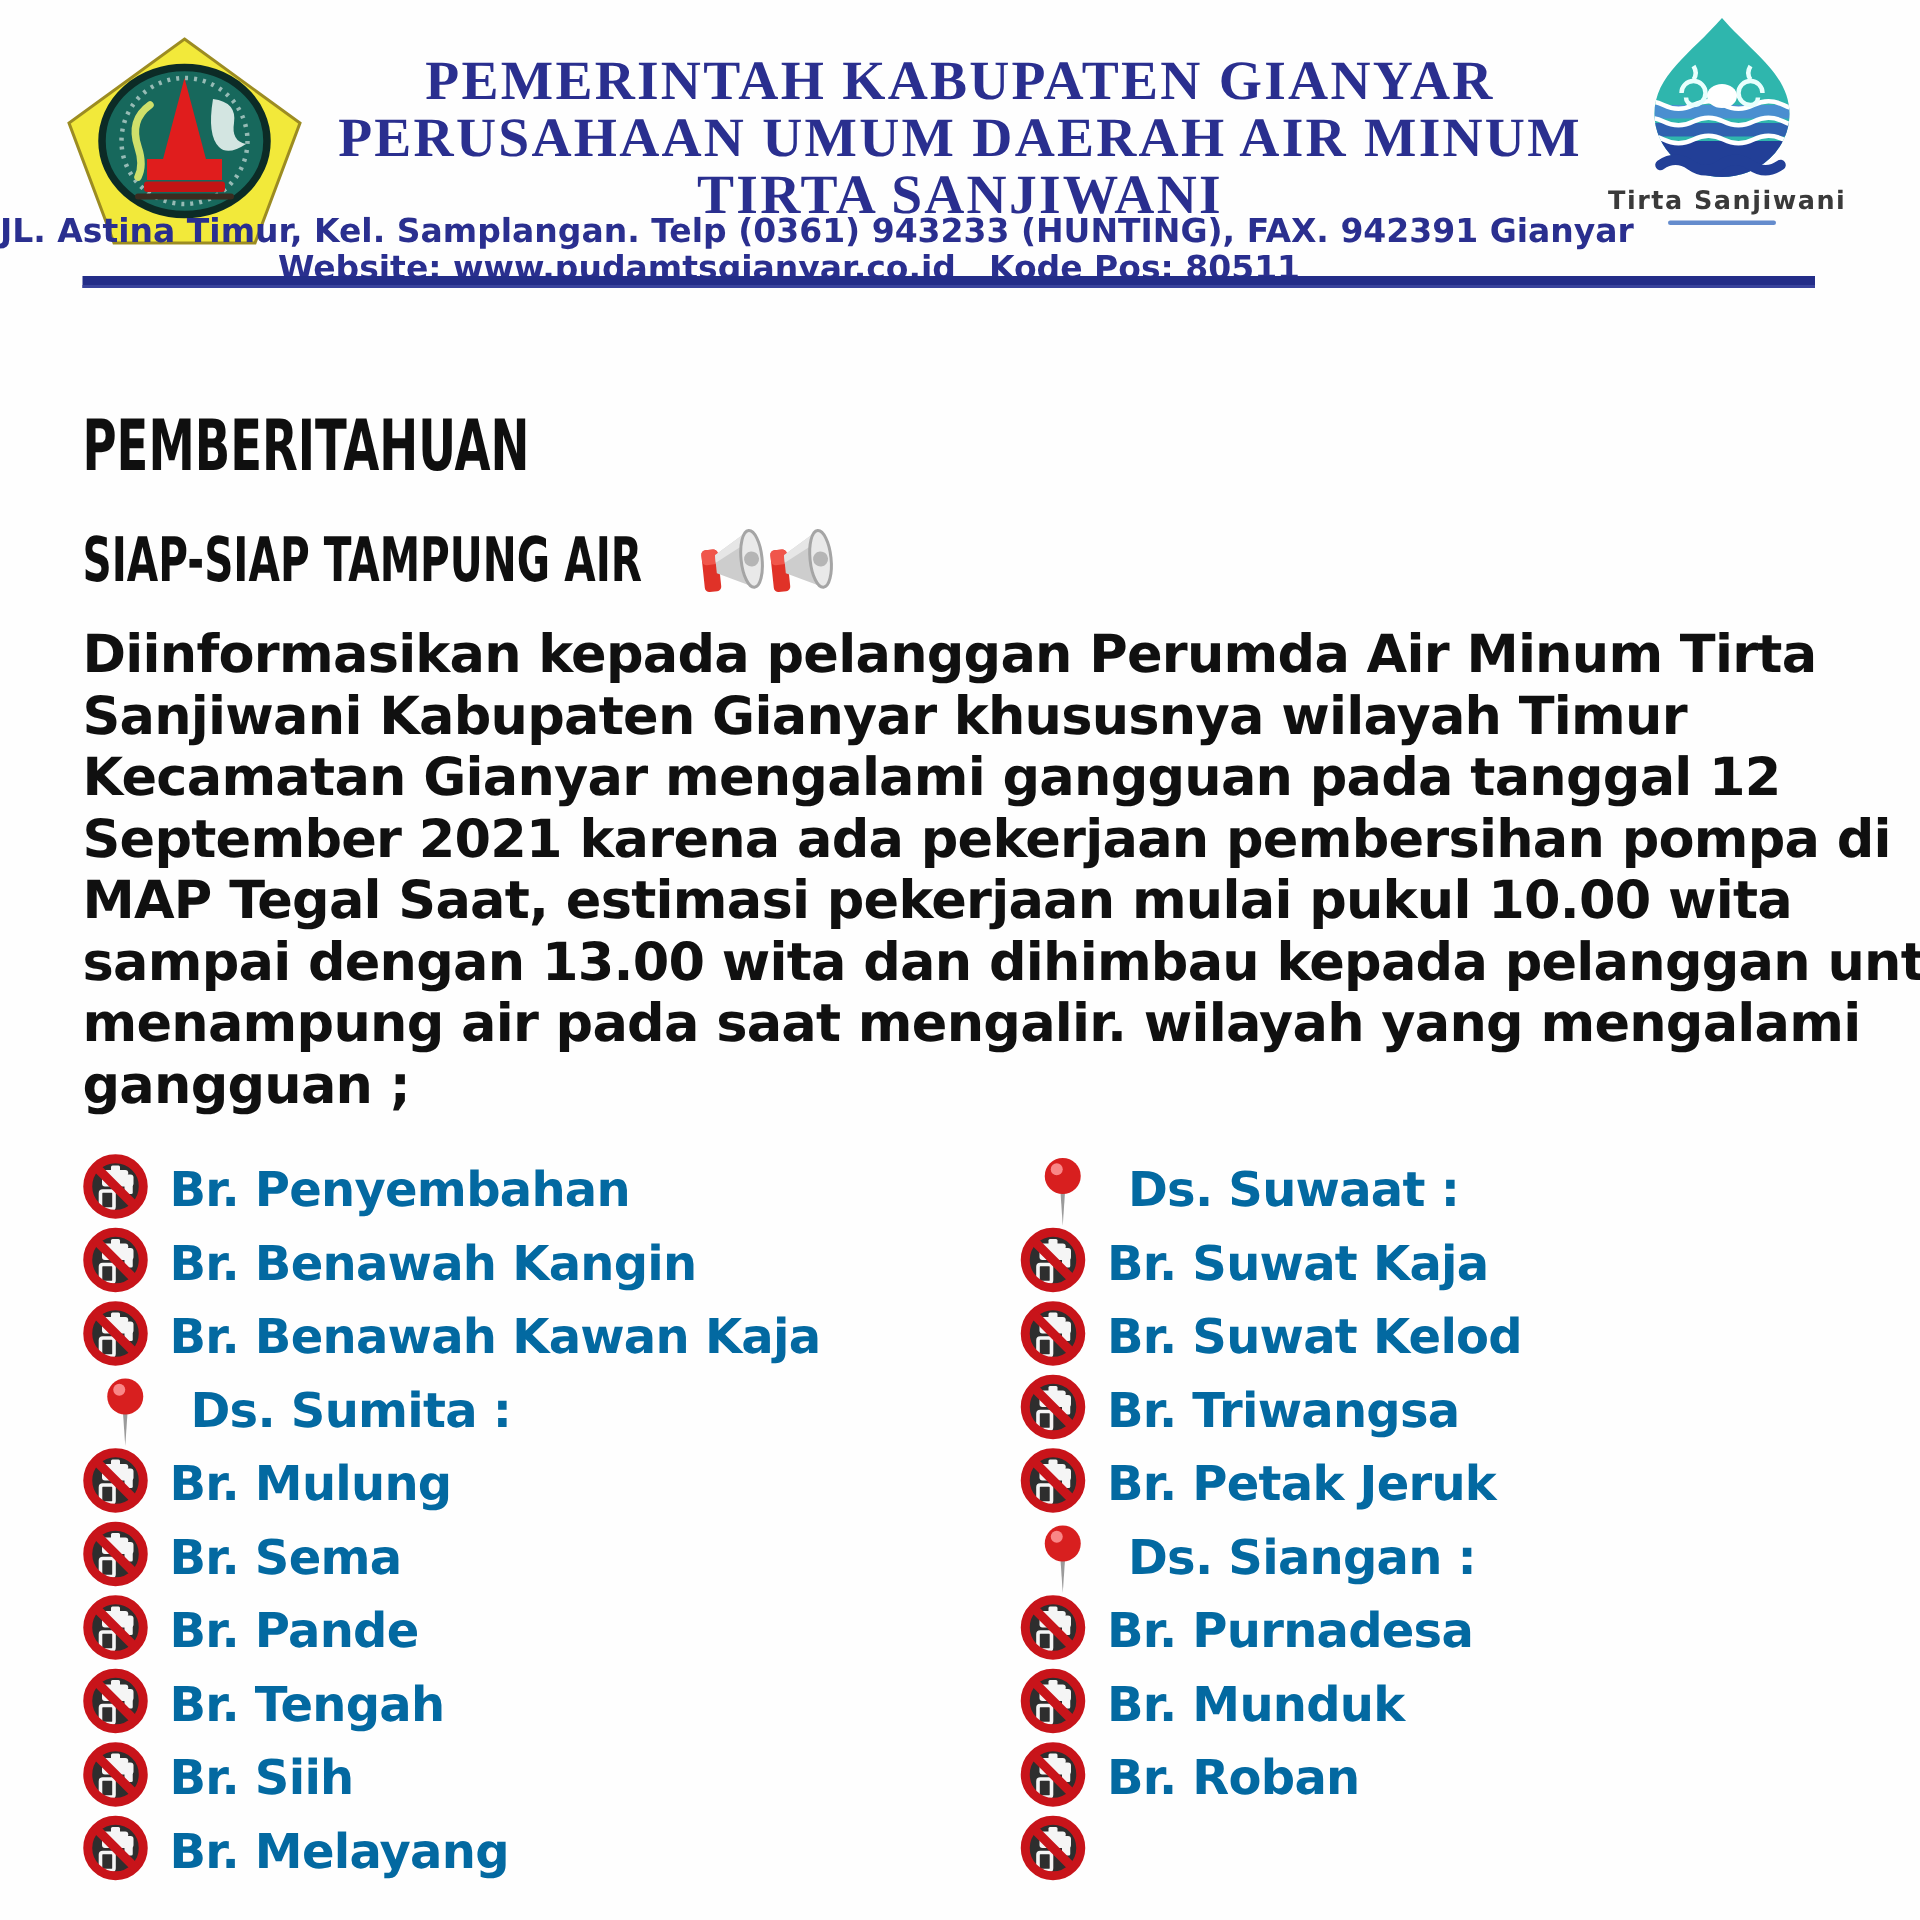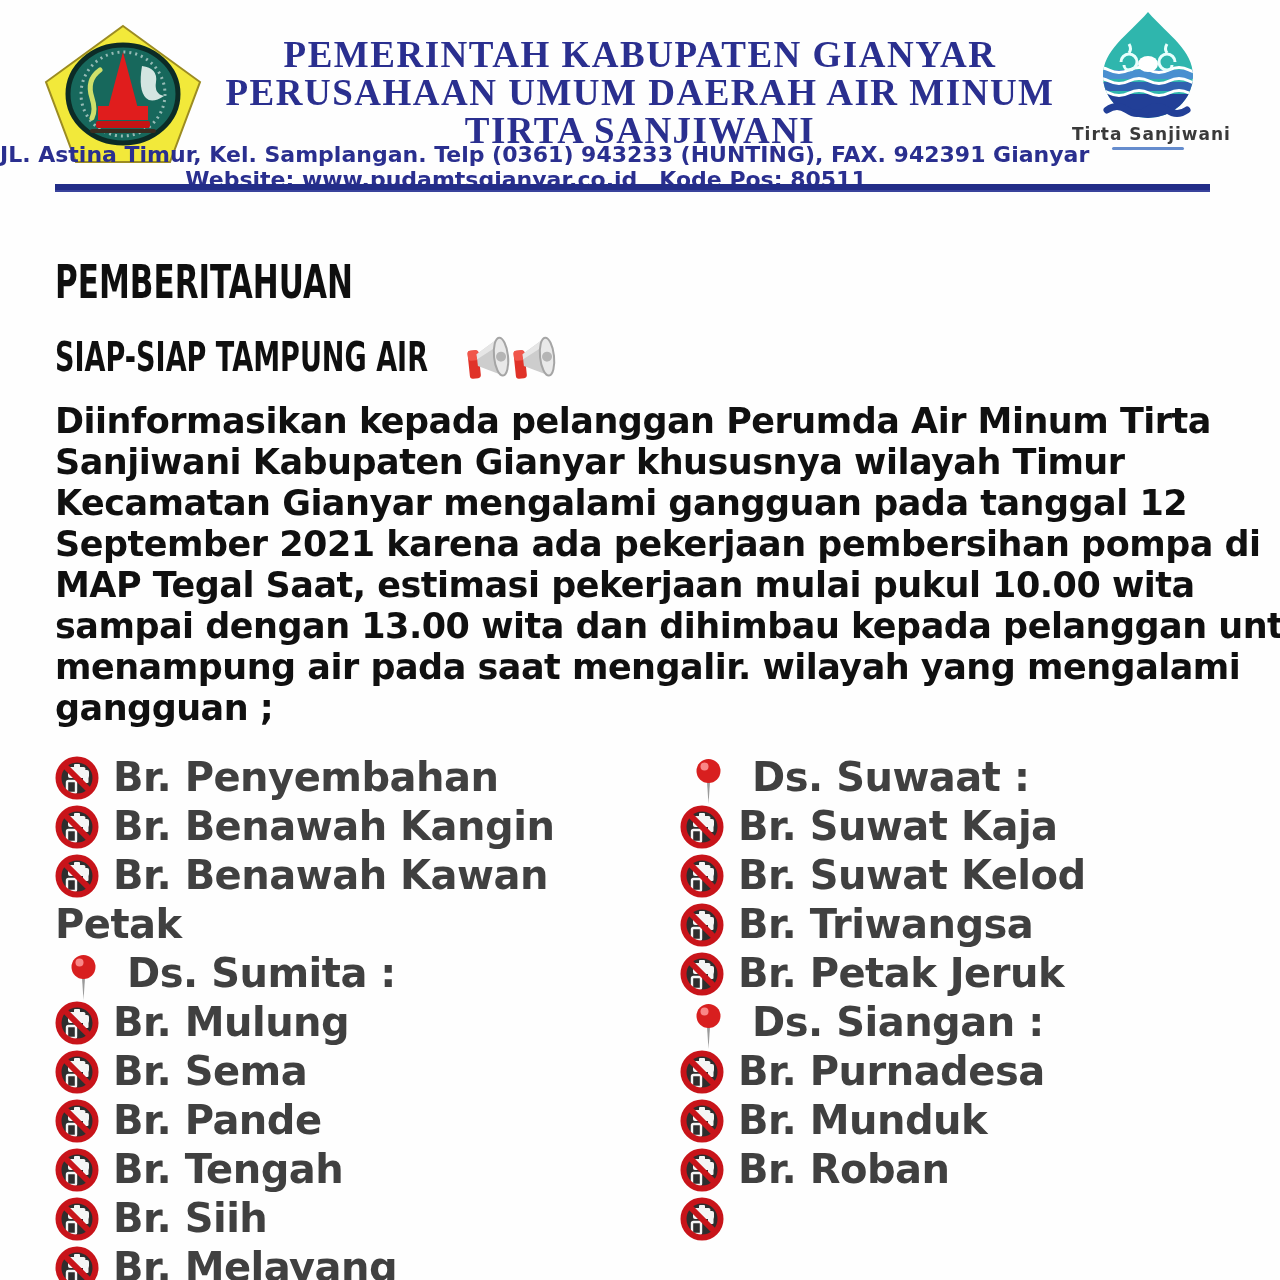--- a/index.html
+++ b/index.html
@@ -26,21 +26,21 @@
   .addr-line1 { font-size:22px; line-height:24px; white-space:nowrap; }
   .addr-line2 { font-size:22px; line-height:24px; white-space:nowrap; display:flex; justify-content:center; gap:22px; margin-top:1px; }
   .rule { position:absolute; left:55px; top:184px; width:1155px; height:8px;
           background:#232d88; border-bottom:2px solid #39439c; }
   .tirta-logo-wrap { position:absolute; left:1072px; top:10px; width:152px; height:150px; text-align:center; }
   .tirta-caption { font-size:17px; font-weight:bold; color:#3a3a3a; letter-spacing:1px; margin-top:-2px; white-space:nowrap; }
   .tirta-tagline { width:72px; height:3px; background:#3f6fc0; margin:3px auto 0; border-radius:2px; opacity:.8; }
 
   
   .content { position:absolute; left:55px; top:230px; width:1180px; }
-  .h1-wrap { width:300px; margin-top:24px; }
+  .h1-wrap { width:300px; margin-top:40px; }
   .h1-text {
     display:inline-block; font-size:47px; font-weight:bold; color:#0f0f0f;
     transform:scaleX(.66); transform-origin:left center; white-space:nowrap; letter-spacing:0px;
   }
   .h2-row { display:flex; align-items:center; margin-top:22px; height:52px; }
   .h2-textwrap { width:412px; }
   .h2-text {
     display:inline-block; font-size:41px; font-weight:bold; color:#0f0f0f;
     transform:scaleX(.66); transform-origin:left center; white-space:nowrap;
   }
@@ -50,21 +50,21 @@
   .paragraph { margin-top:18px; }
   .body-line {
     font-size:35px; line-height:41px; font-weight:bold; color:#101010;
     white-space:nowrap; letter-spacing:-0.5px;
   }
 
   
   .areas { display:flex; margin-top:24px; }
   .col-left  { width:505px; margin-right:120px; }
   .col-right { width:555px; }
-  .li { line-height:49px; font-size:40px; font-weight:bold; letter-spacing:-0.5px; color:#404040; }
+  .li { line-height:49px; font-size:32px; font-weight:bold; letter-spacing:-0.5px; color:#0369a1; }
   .ic { display:inline-block; width:44px; height:44px; vertical-align:-9px; margin-right:14px; }
   .ic svg { display:block; }
   .ic.pin { width:30px; margin-left:13px; margin-right:29px; vertical-align:-11px; }
 </style>
 </head>
 <body>
 
 <div class="page">
 
   <div class="letterhead">
@@ -205,21 +205,21 @@
     <circle cx="22" cy="22" r="18.5" fill="#2e2e2e"></circle>
     <g fill="#f5f5f5">
       <rect x="19" y="8" width="6" height="5" rx="1"></rect>
       <rect x="13.5" y="11" width="17" height="4" rx="2"></rect>
       <rect x="13" y="14" width="21" height="8" rx="2"></rect>
       <rect x="28" y="20" width="5.5" height="7" rx="1"></rect>
       <rect x="12" y="25" width="9" height="12" rx="1.5" fill="none" stroke="#f5f5f5" stroke-width="2.4"></rect>
     </g>
     <circle cx="22" cy="22" r="18.5" fill="none" stroke="#c8141a" stroke-width="6"></circle>
     <line x1="9.5" y1="9.5" x2="34.5" y2="34.5" stroke="#c8141a" stroke-width="6" stroke-linecap="round"></line>
-  </svg></span><span>Br. Benawah Kawan Petak</span></div>
+  </svg></span><span>Br. Benawah Kawan Kaja</span></div>
           <div class="li"><span class="ic pin"><svg width="30" height="48" viewBox="0 0 30 48">
     <polygon points="14,24 17,24 15.5,46" fill="#9b9b9b"></polygon>
     <circle cx="15.5" cy="13" r="12" fill="#d81f1f"></circle>
     <circle cx="11.5" cy="8.5" r="4" fill="#ff9a9a" opacity="0.85"></circle>
   </svg></span><span>Ds. Sumita :</span></div>
           <div class="li"><span class="ic"><svg width="44" height="44" viewBox="0 0 44 44">
     <circle cx="22" cy="22" r="18.5" fill="#2e2e2e"></circle>
     <g fill="#f5f5f5">
       <rect x="19" y="8" width="6" height="5" rx="1"></rect>
       <rect x="13.5" y="11" width="17" height="4" rx="2"></rect>

